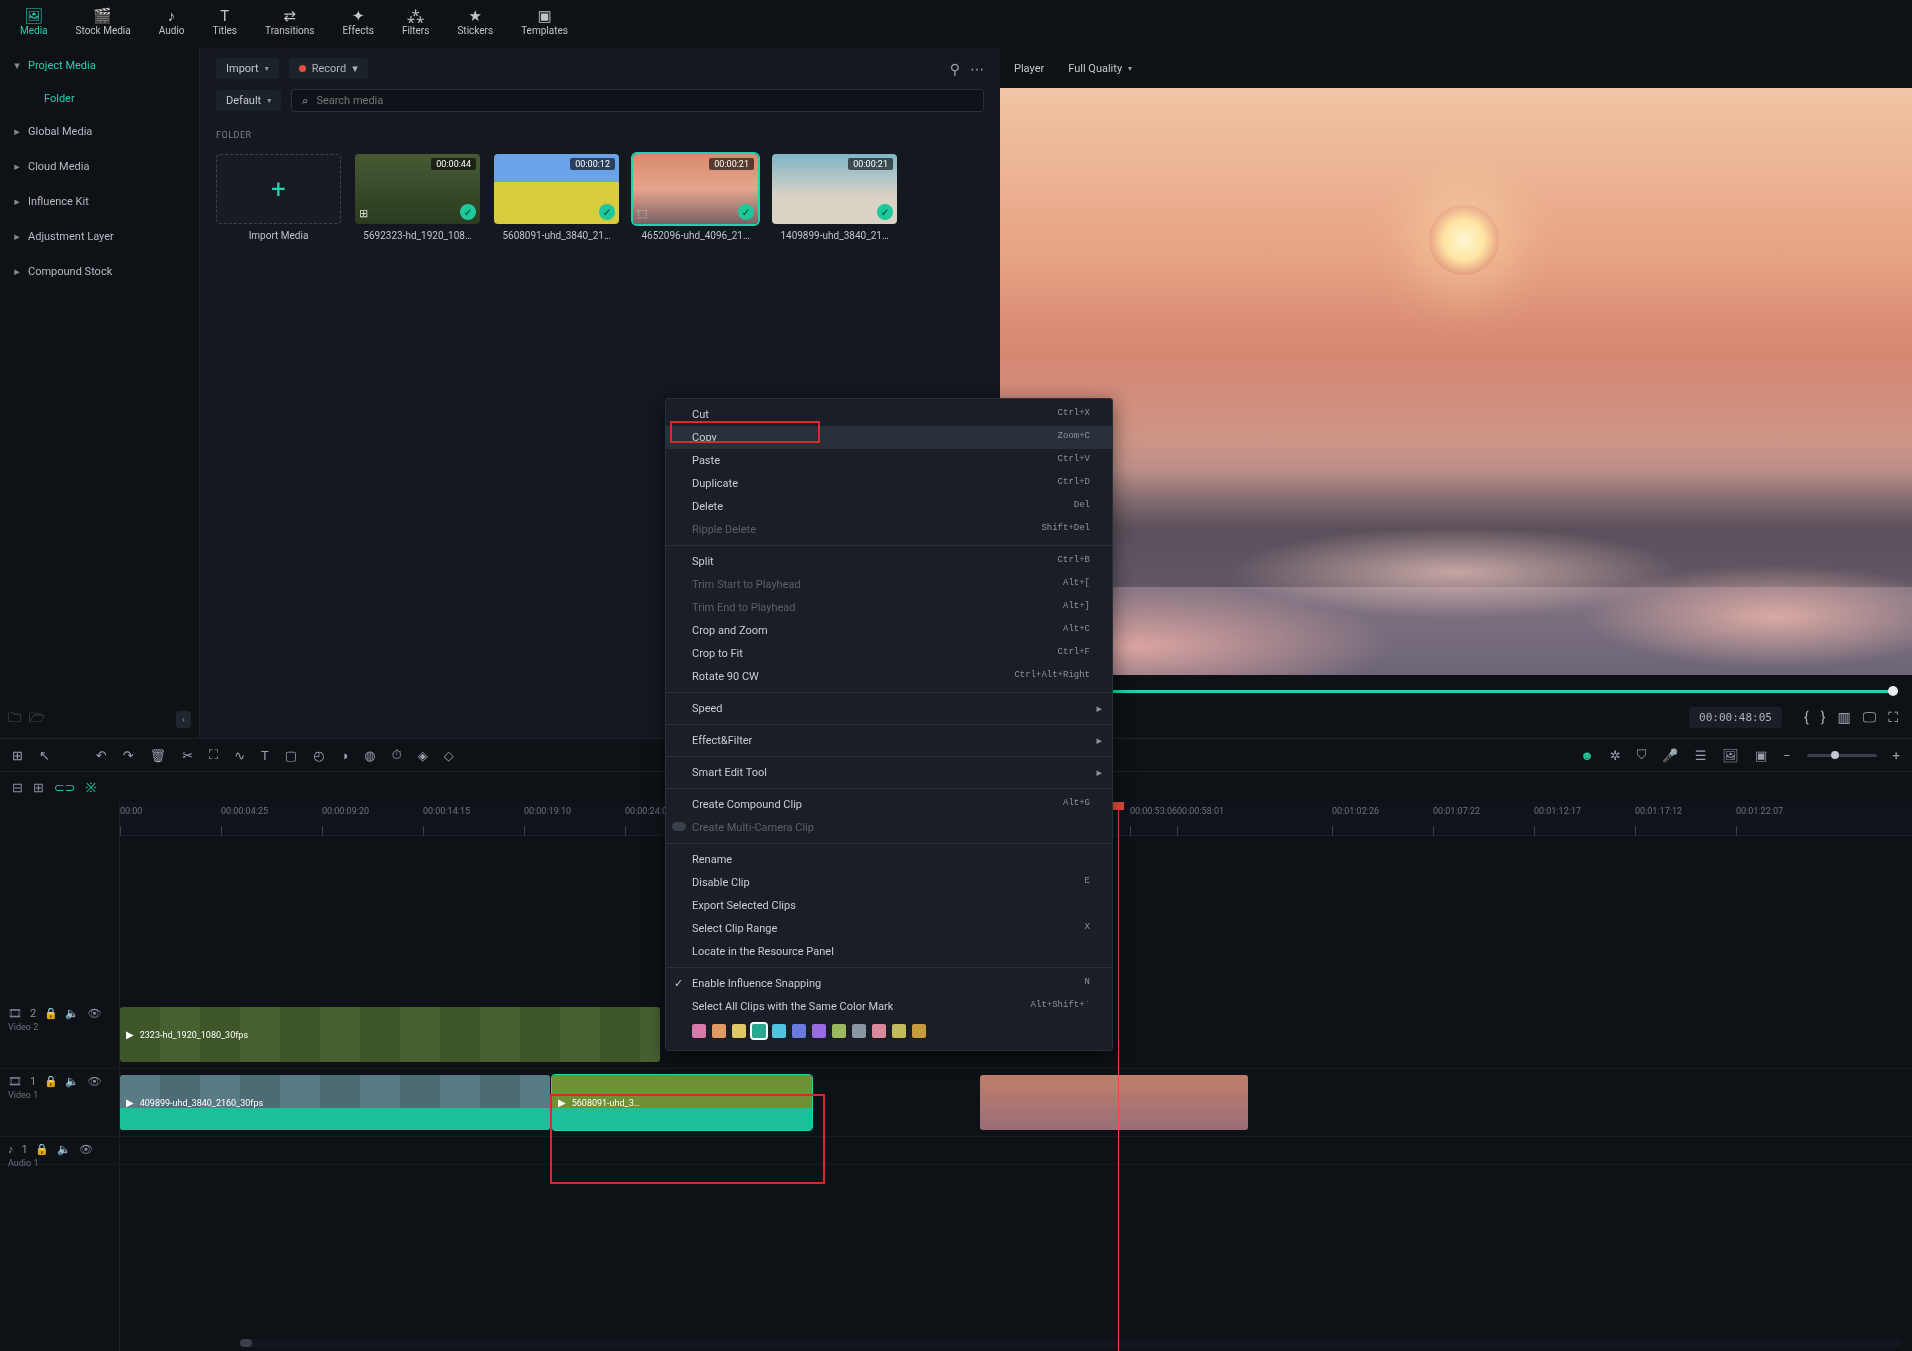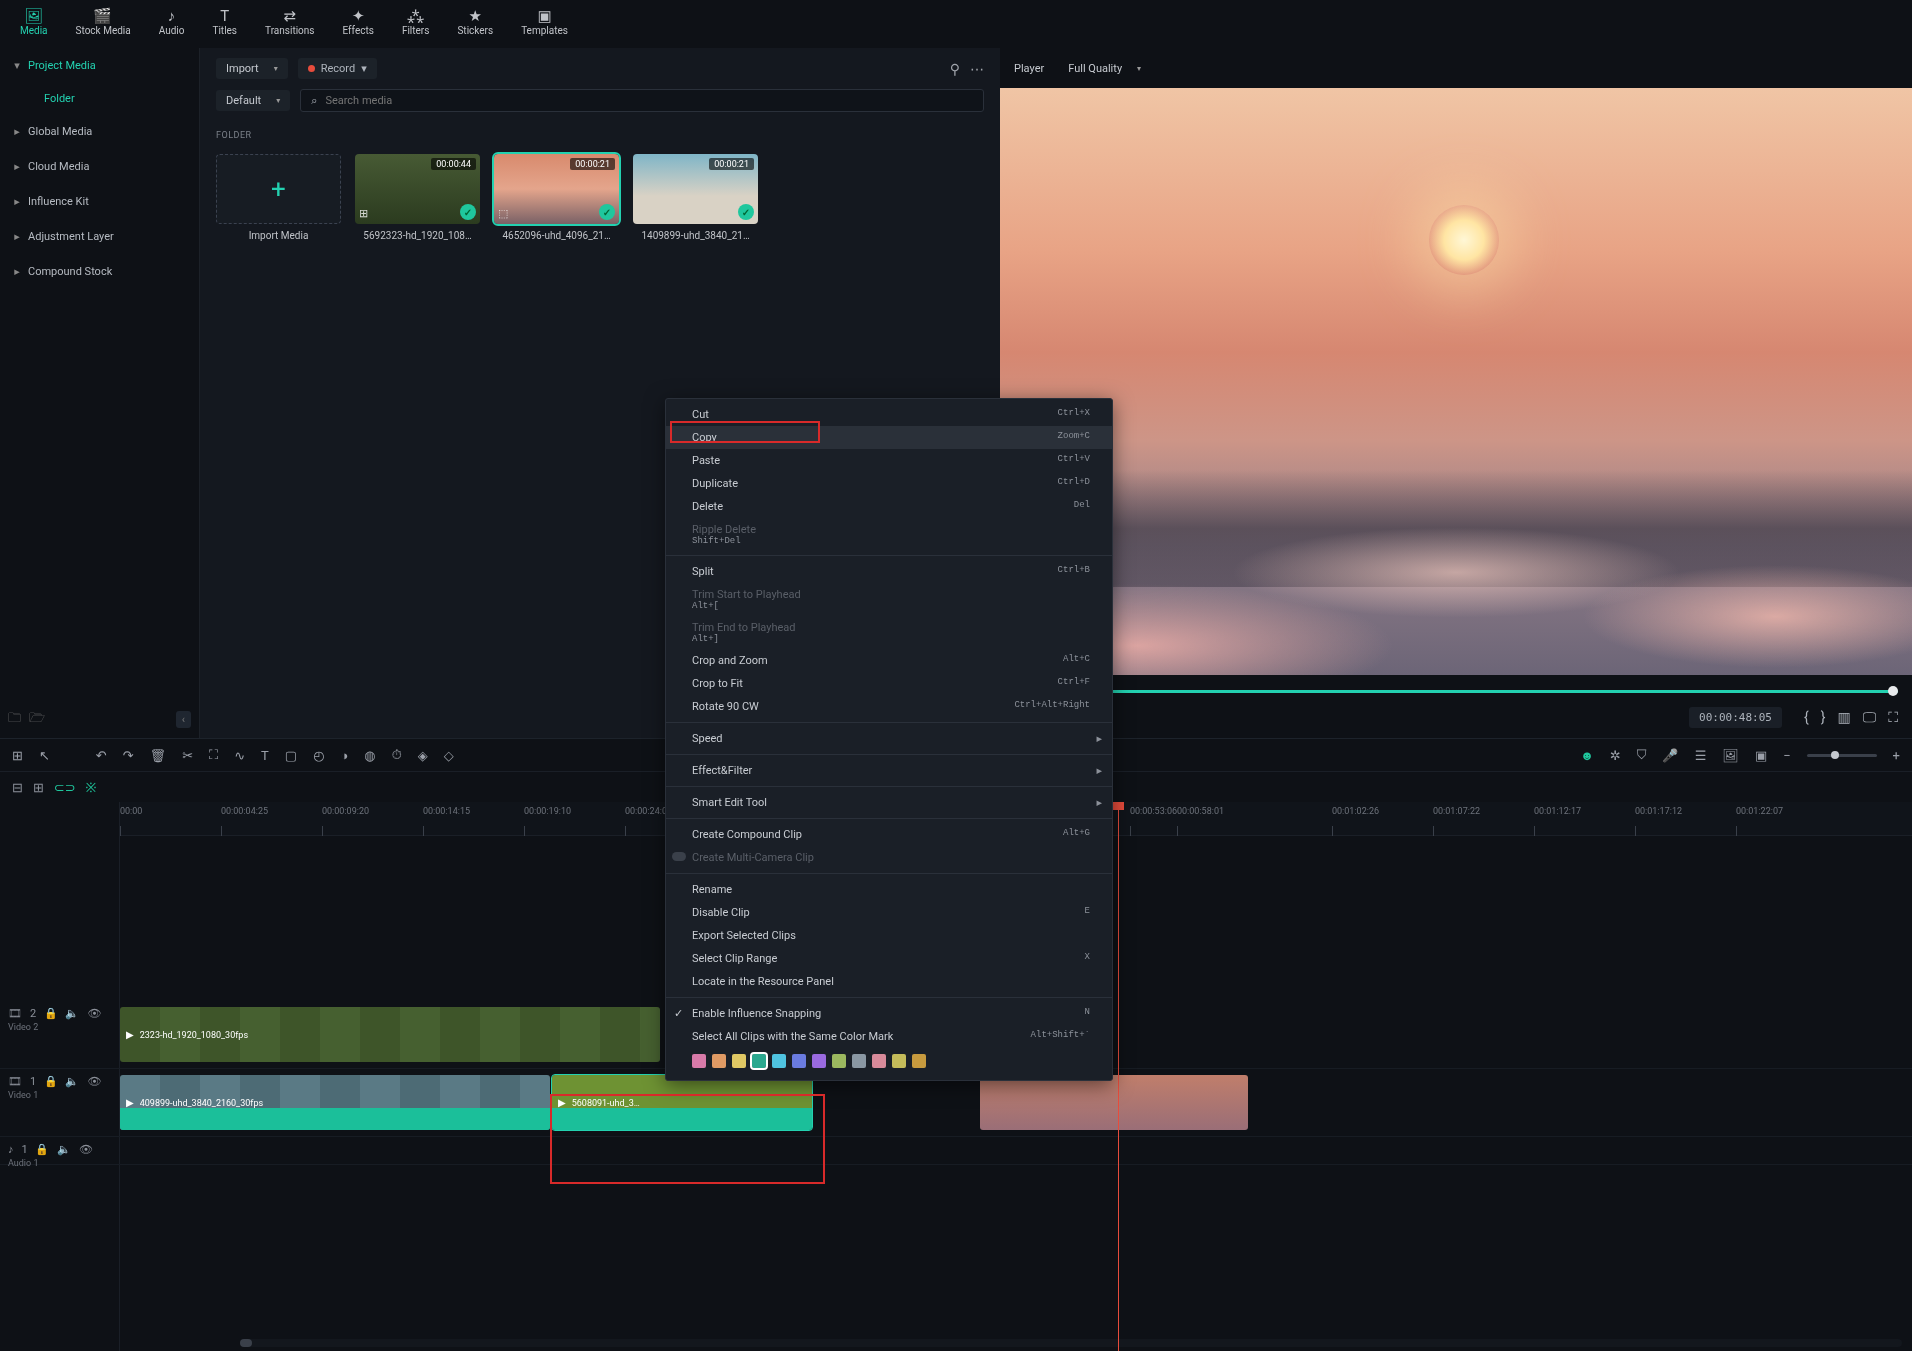--- a/index.html
+++ b/index.html
@@ -16,21 +16,21 @@
 .side-item .arr { width: 6px; text-align: center; color: #888; }
 .side-item.active { color: #23d1b0; }
 .side-child { padding: 9px 14px 9px 44px; color: #23d1b0; cursor: pointer; font-size: 11px; }
 .sidebar-bottom { margin-top: auto; padding: 8px; display: flex; gap: 8px; align-items: center; color: #777; }
 .sidebar-bottom .ic { font-size: 13px; cursor: pointer; }
 .sidebar-collapse { margin-left: auto; background: #1f2630; border-radius: 3px; padding: 2px 6px; cursor: pointer; }
 
 
 .media-panel { width: 800px; background: #14181f; display: flex; flex-direction: column; }
 .media-top { display: flex; align-items: center; padding: 10px 16px; gap: 10px; }
-.dd { background: #1c2229; color: #c5c9cf; padding: 4px 10px; border-radius: 3px; display: flex; align-items: center; gap: 15px; cursor: pointer; font-size: 11px; }
+.dd { background: #1c2229; color: #c5c9cf; padding: 4px 10px; border-radius: 3px; display: flex; align-items: center; gap: 6px; cursor: pointer; font-size: 11px; }
 .dd .car { font-size: 8px; color: #999; }
 .rec { display: flex; align-items: center; gap: 6px; padding: 4px 10px; border-radius: 3px; background: #1c2229; cursor: pointer; }
 .rec .dot { width: 7px; height: 7px; border-radius: 50%; background: #e74c3c; }
 .media-top-r { margin-left: auto; display: flex; gap: 10px; align-items: center; color: #a0a4ab; }
 .icbtn { cursor: pointer; font-size: 14px; }
 .media-search-row { display: flex; align-items: center; padding: 0 16px 8px; gap: 10px; }
 .search { flex: 1; display: flex; align-items: center; background: #0f1319; border: 1px solid #2a303a; border-radius: 3px; padding: 4px 10px; gap: 8px; }
 .search input { background: transparent; border: none; outline: none; color: #c5c9cf; font-size: 11px; flex: 1; }
 .folder-hdr { padding: 10px 16px 4px; font-size: 9px; letter-spacing: 0.5px; color: #7b8089; }
 .thumbs { display: flex; gap: 14px; padding: 10px 16px; flex-wrap: wrap; }
@@ -105,21 +105,21 @@
 .tl-left-rows { position: absolute; top: 34px; left: 0; width: 120px; bottom: 20px; z-index: 30; }
 .thead { height: 68px; border-bottom: 1px solid #171c23; padding: 6px 8px; display: flex; flex-direction: column; gap: 2px; }
 .thead.audio { height: 28px; }
 .thead .thr { display: flex; gap: 8px; align-items: center; color: #8c919a; }
 .thead .thr .ic { font-size: 11px; cursor: pointer; }
 .thead .tn { font-size: 9px; color: #6d727b; }
 
 
 .ctx { position: absolute; width: 448px; background: #1a1f27; border: 1px solid #2a303a; border-radius: 3px; box-shadow: 0 4px 20px rgba(0,0,0,.5); z-index: 100; padding: 4px 0; font-size: 11px; }
 .ctx-row { display: flex; justify-content: space-between; padding: 5px 22px 5px 26px; color: #c8ccd2; cursor: pointer; position: relative; }
-.ctx-row.dis { color: #5a5f68; cursor: default; flex-direction: column; }
+.ctx-row.dis { color: #5a5f68; cursor: default; }
 .ctx-row .chk { position: absolute; left: 8px; }
 .ctx-row .sub { color: #8c919a; font-size: 9px; font-family: Liberation Mono, monospace; }
 .ctx-sep { height: 1px; background: #2a303a; margin: 4px 0; }
 .ctx-row.with-arrow::after { content: "▸"; position: absolute; right: 10px; color: #8c919a; }
 .ctx-colors { display: flex; gap: 6px; padding: 6px 22px 8px 26px; }
 .csw { width: 14px; height: 14px; border-radius: 2px; cursor: pointer; }
 .csw.sel { outline: 2px solid #fff; }
 .ctx-toggle { position: absolute; left: 6px; width: 14px; height: 9px; background: #3a404a; border-radius: 5px; top: 6px; }
 
 
@@ -243,20 +243,28 @@
           <div class="thumb-name">Import Media</div>
         </div>
         <div class="thumb-card">
           <div class="thumb g-forest">
     <span class="dur">00:00:44</span>
     <span class="qr">⊞</span>
 
     <span class="used"></span>
   </div>
           <div class="thumb-name">5692323-hd_1920_108…</div>
+        </div>
+        <div class="thumb-card">
+          <div class="thumb g-field">
+    <span class="dur">00:00:12</span>
+
+    <span class="used"></span>
+  </div>
+          <div class="thumb-name">5608091-uhd_3840_21…</div>
         </div>
         <div class="thumb-card">
           <div class="thumb g-sunset sel">
     <span class="dur">00:00:21</span>
 
     <span class="fx">⬚</span>
     <span class="used"></span>
   </div>
           <div class="thumb-name">4652096-uhd_4096_21…</div>
         </div>

